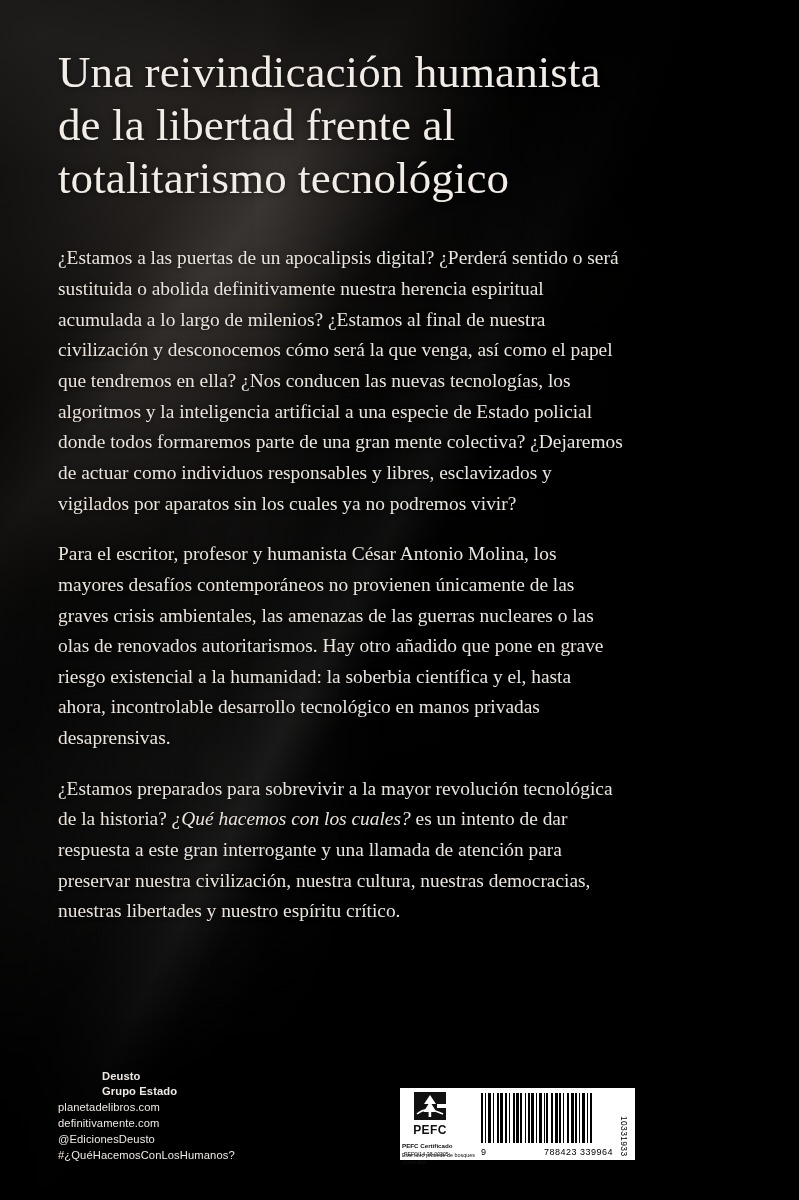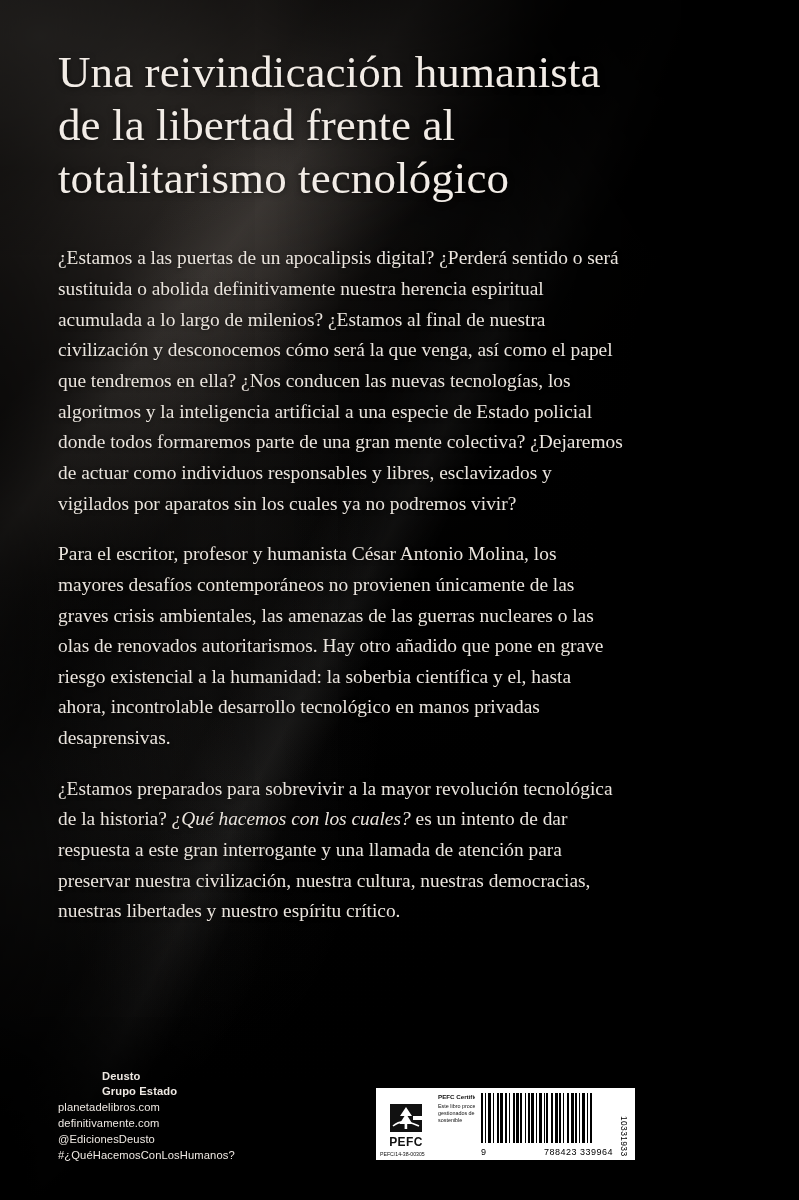--- a/index.html
+++ b/index.html
@@ -122,27 +122,28 @@
     line-height: 1.42;
     color: #efe9e3;
     letter-spacing: 0.1px;
   }
   .imprint .strong {
     font-weight: 700;
     padding-left: 44px;
   }
   .pefc-box {
     position: absolute;
-    left: 376px;
+    left: 400px;
     bottom: 40px;
     width: 142px;
     height: 72px;
     background: #ffffff;
     display: flex;
     align-items: stretch;
+    flex-direction: column;
   }
   .pefc-left {
     width: 60px;
     display: flex;
     flex-direction: column;
     align-items: center;
     justify-content: center;
     padding-top: 2px;
   }
   .pefc-mark {

